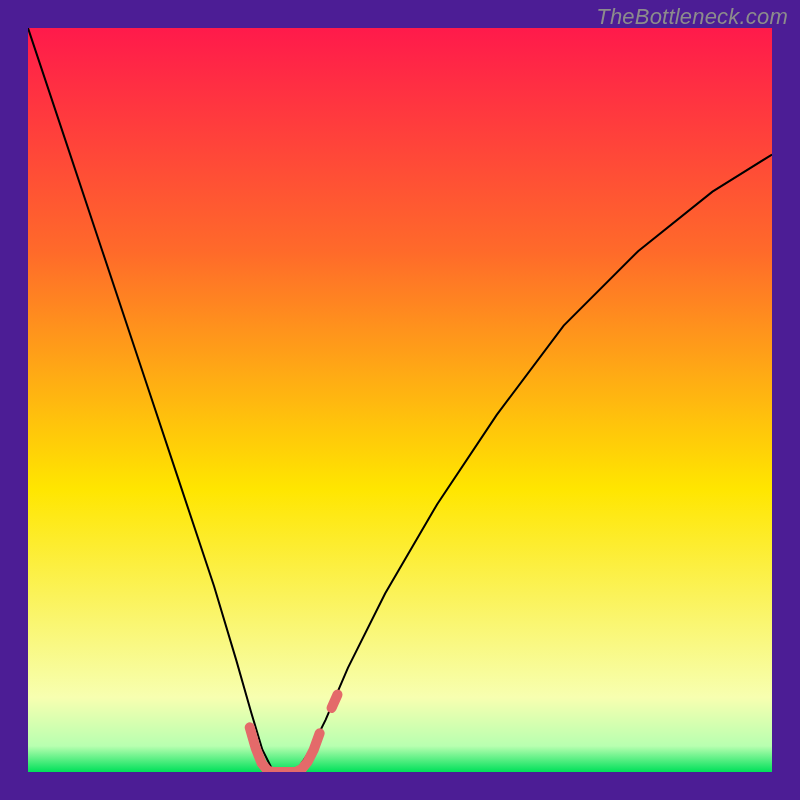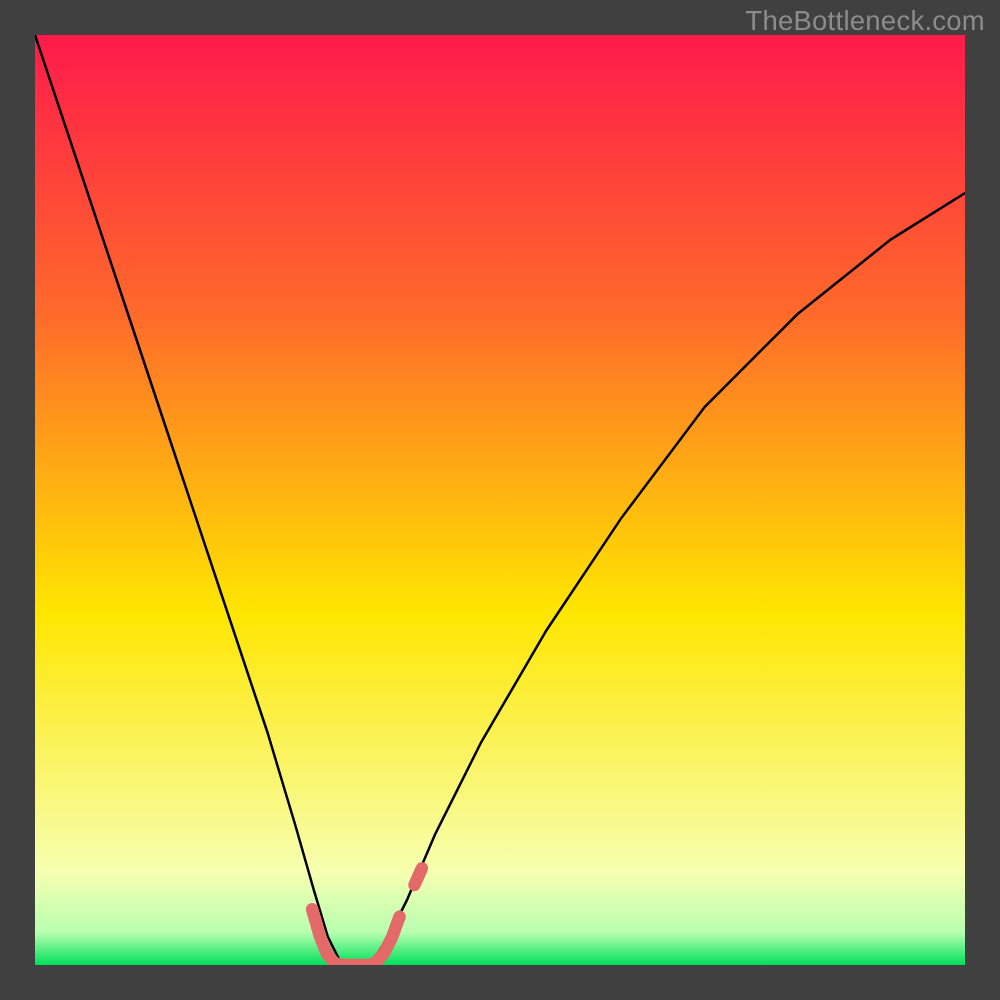--- a/index.html
+++ b/index.html
@@ -5,21 +5,22 @@
   body {
     margin: 0;
     padding: 0;
     background: #fff;
     font-family: Arial, Helvetica, sans-serif;
   }
   .stage {
     position: relative;
     width: 800px;
     height: 800px;
-    background: #404040;
+    background: #4c1d95;
+    font-style: italic;
   }
   .watermark {
     position: absolute;
     top: 4px;
     right: 12px;
     color: #8c8c8c;
     font-size: 22px;
     letter-spacing: 0.2px;
     z-index: 10;
     font-weight: 500;

